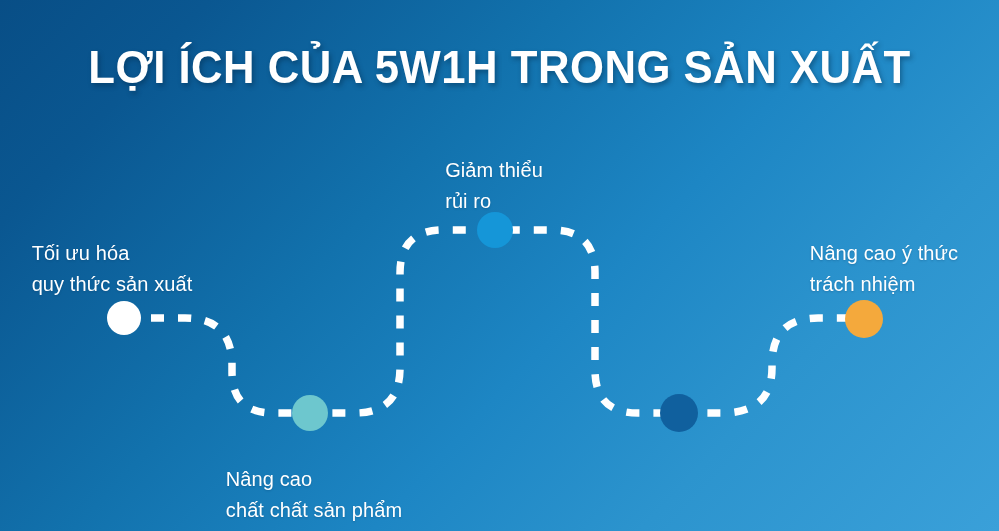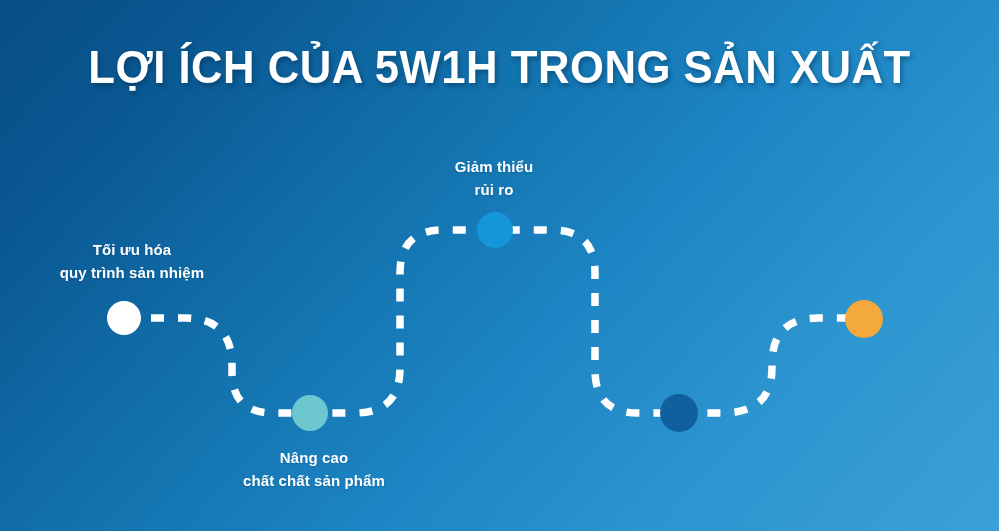--- a/index.html
+++ b/index.html
@@ -69,24 +69,24 @@
   .node {
     position: absolute;
     border-radius: 50%;
     transform: translate(-50%, -50%);
   }
 
   
   .label {
     position: absolute;
     color: #ffffff;
-    font-size: 15px;
-    font-weight: bold;
+    font-size: 20px;
+    font-weight: normal;
     line-height: 1.55;
-    text-align: center;
+    text-align: left;
     white-space: nowrap;
     transform: translateX(-50%);
     letter-spacing: 0.1px;
     text-shadow: 0 1px 2px rgba(6, 50, 90, 0.25);
   }
   .label .line {
     display: block;
   }
 </style>
 </head>
@@ -111,36 +111,40 @@
              L 595,370
              Q 595,413 638,413
              L 722,413
              Q 772,413 772,368
              L 772,364
              Q 772,318 818,318
              L 864,318"></path>
   </svg>
 
   <div class="node" style="left:124px; top:318px; width:34px; height:34px; background:#ffffff;"></div>
-  <div class="label" style="left:132px; top:238px;">
+  <div class="label" style="left:112px; top:238px;">
     <span class="line">Tối ưu hóa</span>
-    <span class="line">quy trình sản nhiệm</span>
+    <span class="line">quy thức sản xuất</span>
   </div>
 
   <div class="node" style="left:310px; top:413px; width:36px; height:36px; background:#6dc7ce;"></div>
-  <div class="label" style="left:314px; top:446px;">
+  <div class="label" style="left:314px; top:464px;">
     <span class="line">Nâng cao</span>
     <span class="line">chất chất sản phẩm</span>
   </div>
 
   <div class="node" style="left:495px; top:230px; width:36px; height:36px; background:#1596d8;"></div>
   <div class="label" style="left:494px; top:155px;">
     <span class="line">Giảm thiểu</span>
     <span class="line">rủi ro</span>
   </div>
 
   <div class="node" style="left:679px; top:413px; width:38px; height:38px; background:#10609e;"></div>
   <div class="label" style="left:683px; top:446px;">
   </div>
 
   <div class="node" style="left:864px; top:319px; width:38px; height:38px; background:#f4a93c;"></div>
+  <div class="label" style="left:884px; top:238px;">
+    <span class="line">Nâng cao ý thức</span>
+    <span class="line">trách nhiệm</span>
+  </div>
 
 </div>
 
 </body></html>

